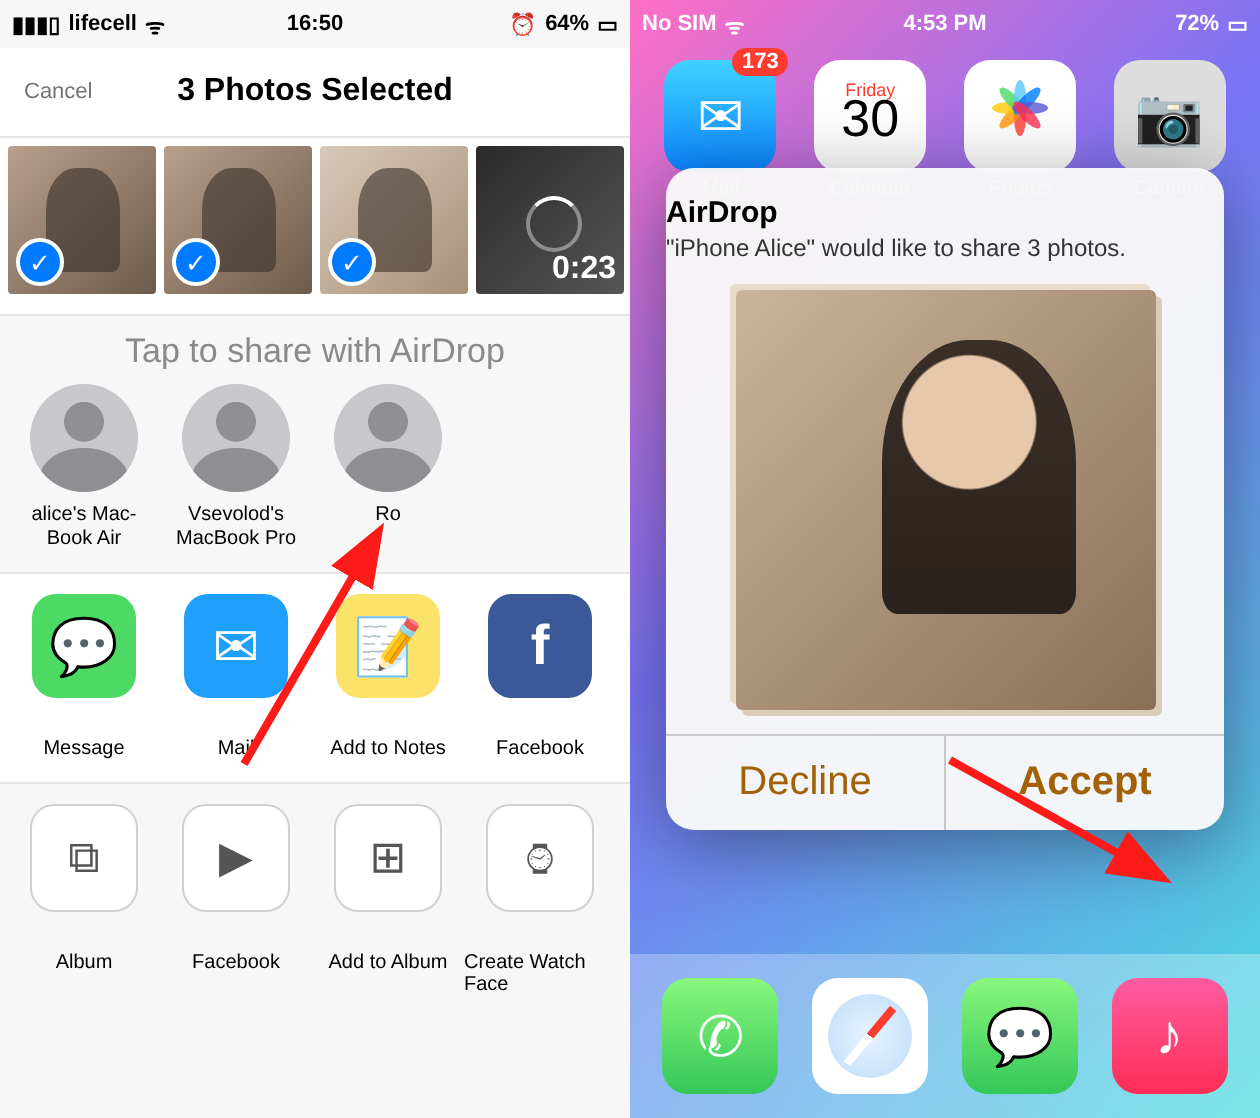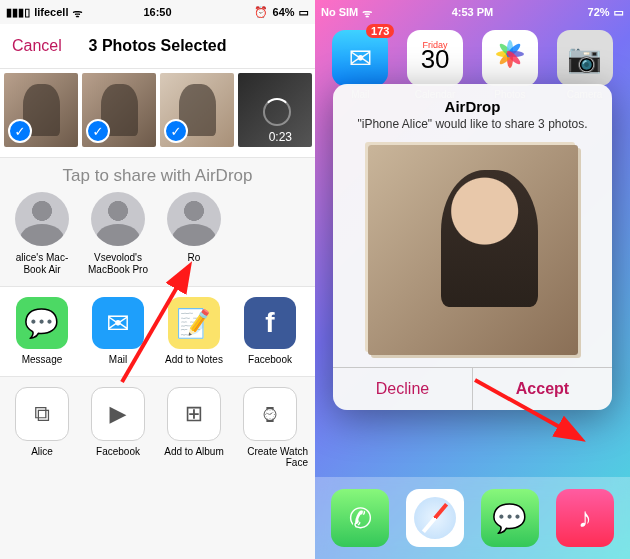--- a/index.html
+++ b/index.html
@@ -11,47 +11,47 @@
 
 .status{height:20px;display:flex;align-items:center;justify-content:space-between;padding:2px 6px;font-size:11px;font-weight:600}
 .status .s-left,.status .s-right{display:flex;align-items:center;gap:4px}
 .status .s-center{position:absolute;left:0;right:0;text-align:center;font-weight:700}
 .right .status{color:#fff}
 .left .status{color:#000}
 
 
 .navbar{height:44px;display:flex;align-items:center;padding:0 12px;background:#fff;border-bottom:1px solid #e5e5e5}
 .navtitle{flex:1;text-align:center;font-weight:700;font-size:16px}
-.navcancel{color:#be185d;font-size:16px;width:60px}
+.navcancel{color:#737373;font-size:11px;width:60px}
 
 
 .photostrip{height:80px;display:flex;gap:4px;padding:4px 0 4px 4px;background:#fff;border-bottom:1px solid #e5e5e5;overflow:hidden}
 .thumb{position:relative;width:74px;height:74px;background:linear-gradient(135deg,#b8a08c 0%,#6d5a4a 100%);flex:none;border-radius:2px;overflow:hidden}
 .thumb.dark{background:linear-gradient(135deg,#2a2a2a 0%,#555 100%)}
 .thumb.light{background:linear-gradient(135deg,#d8c9b8 0%,#a89078 100%)}
 .thumb .check{position:absolute;left:4px;bottom:4px;width:20px;height:20px;border-radius:50%;background:#007aff;border:2px solid #fff;display:flex;align-items:center;justify-content:center;color:#fff;font-size:13px}
-.thumb .dur{position:absolute;right:20px;bottom:3px;color:#fff;font-size:12px;font-weight:400}
+.thumb .dur{position:absolute;right:4px;bottom:3px;color:#fff;font-size:16px;font-weight:700}
 .thumb .spin{position:absolute;top:50%;left:50%;width:24px;height:24px;margin:-12px 0 0 -12px;border:2px solid rgba(255,255,255,.4);border-top-color:#fff;border-radius:50%}
 .silhouette{position:absolute;top:15%;left:25%;width:50%;height:70%;background:radial-gradient(circle at 50% 25%,#3a3028 0%,#3a3028 30%,transparent 31%),linear-gradient(#3a3028,#3a3028);border-radius:40% 40% 10% 10%;opacity:.6}
 
 
 .adlabel{text-align:center;font-size:17px;color:#8a8a8a;padding:8px 0 6px;background:#f7f7f7}
 
 
 .airdrops{display:flex;justify-content:flex-start;background:#f7f7f7;padding:0 4px 10px}
 .adtgt{display:flex;flex-direction:column;align-items:center;width:76px}
 .adtgt .head{width:54px;height:54px;border-radius:50%;background:radial-gradient(circle at 50% 35%,#8e8e93 0%,#8e8e93 22%,#c7c7cc 23%);position:relative;overflow:hidden}
 .adtgt .head:after{content:"";position:absolute;bottom:-8px;left:10%;width:80%;height:55%;background:#8e8e93;border-radius:50% 50% 0 0}
 .adtgt .lbl{font-size:10px;color:#000;text-align:center;margin-top:6px;line-height:1.2}
 
 
 .sharerow{display:flex;background:#fff;border-top:1px solid #e5e5e5;padding:10px 4px}
 .shareitem{display:flex;flex-direction:column;align-items:center;width:76px;flex:none}
 .shareitem .iconbox{width:52px;height:52px;border-radius:12px;display:flex;align-items:center;justify-content:center;font-size:28px;color:#fff}
-.shareitem .lbl{font-size:10px;color:#000;margin-top:5px;text-align:right;line-height:1.15}
+.shareitem .lbl{font-size:10px;color:#000;margin-top:20px;text-align:left;line-height:1.15}
 .ic-msg{background:#4cd964}
 .ic-mail{background:#1e9ffb}
 .ic-notes{background:#fbe36a}
 .ic-fb{background:#3b5998}
 .sharerow.actions{background:#f7f7f7;border-top:1px solid #e5e5e5}
 .sharerow.actions .iconbox{background:#fff;border:1px solid #d0d0d0;color:#555;font-size:22px}
 
 
 .approw{display:flex;justify-content:space-around;padding:6px 8px}
 .appicon{width:56px;height:56px;border-radius:13px;display:flex;align-items:center;justify-content:center;font-size:28px;color:#fff;position:relative}
@@ -68,27 +68,27 @@
 .ic-safari{background:#fff}
 .ic-msgs{background:linear-gradient(#88f77b,#34c759)}
 .ic-music{background:linear-gradient(#ff5ca1,#ff2d55)}
 
 
 .dock{position:absolute;bottom:0;left:0;right:0;height:82px;background:rgba(255,255,255,.28);backdrop-filter:blur(10px);display:flex;align-items:center;justify-content:space-around;padding:0 8px}
 .dock .appicon{width:58px;height:58px}
 
 
 .dialog{position:absolute;top:84px;left:18px;right:18px;background:rgba(248,248,248,.97);border-radius:14px;box-shadow:0 8px 40px rgba(0,0,0,.4);overflow:hidden}
-.dlg-h{text-align:center;padding:14px 0 6px}
+.dlg-h{text-align:left;padding:14px 0 6px}
 .dlg-h .t1{font-weight:700;font-size:15px}
 .dlg-h .t2{font-size:12px;color:#333;margin-top:2px}
 .dlg-img{width:210px;height:210px;margin:8px auto 12px;background:linear-gradient(135deg,#c9b59a 0%,#8a6f56 100%);border-radius:3px;position:relative;box-shadow:-3px -3px 0 #e8dcc8,3px 3px 0 #d9cdb8}
 .dlg-img .face{position:absolute;top:12%;left:35%;width:46%;height:65%;background:radial-gradient(circle at 45% 30%,#e8c8aa 0%,#e8c8aa 30%,transparent 31%),linear-gradient(#3a2f28,#2a221c);border-radius:45% 45% 8% 8%}
 .dlg-btns{display:flex;border-top:.5px solid #c8c8c8}
-.dlg-btns button{flex:1;border:0;background:transparent;padding:12px 0;font-size:16px;color:#be185d}
+.dlg-btns button{flex:1;border:0;background:transparent;padding:12px 0;font-size:20px;color:#a16207}
 .dlg-btns button:first-child{border-right:.5px solid #c8c8c8}
 .dlg-btns button.primary{font-weight:600}
 
 
 .arrow{position:absolute;pointer-events:none}
 .arrow svg{overflow:visible}
 
 
 .petals{position:relative;width:40px;height:40px}
 .petal{position:absolute;top:12px;left:17px;width:6px;height:18px;border-radius:50%;opacity:.8;transform-origin:center 4px}
@@ -180,21 +180,21 @@
           <div class="iconbox ic-fb">
             <b>f</b>
           </div>
           <div class="lbl">Facebook</div>
         </div>
     </div>
 
     <div class="sharerow actions">
       <div class="shareitem">
           <div class="iconbox">⧉</div>
-          <div class="lbl">Alice</div>
+          <div class="lbl">Album</div>
         </div>
       <div class="shareitem">
           <div class="iconbox">▶</div>
           <div class="lbl">Facebook</div>
         </div>
       <div class="shareitem">
           <div class="iconbox">⊞</div>
           <div class="lbl">Add to Album</div>
         </div>
       <div class="shareitem">

